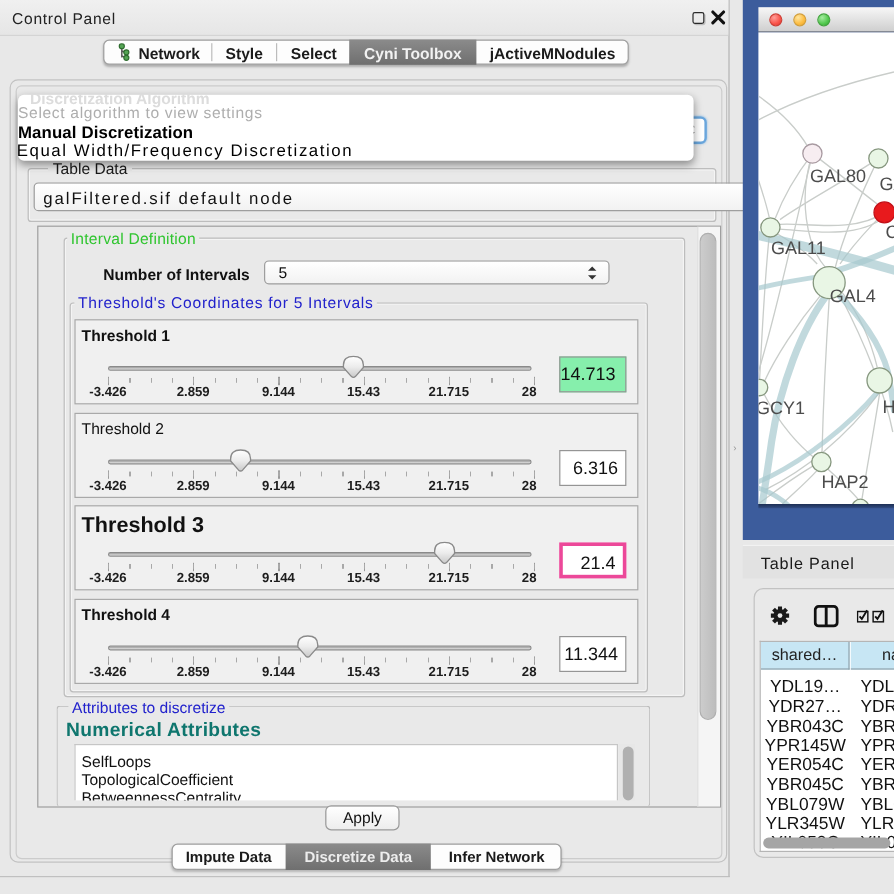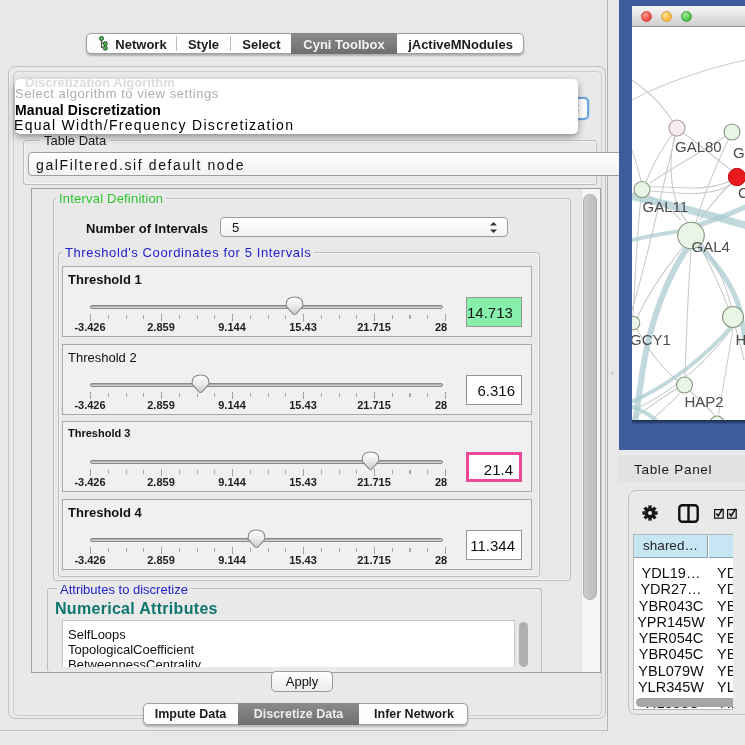--- a/index.html
+++ b/index.html
@@ -3,20 +3,27 @@
 <style>
 * { margin:0; padding:0; box-sizing:border-box; }
 html,body { width:745px; height:745px; overflow:hidden; font-family:"Liberation Sans", sans-serif; }
 body { background:#e8e8e8; position:relative; }
 .abs { position:absolute; }
 </style></head>
 <body>
 
 <div class="abs" style="left:0;top:0;width:608px;height:731px;background:#e8e8e8;border-right:1px solid #b2b2b2;border-bottom:1px solid #c0c0c0">
 
+  <div class="abs" style="left:0;top:0;width:100%;height:30px;background:linear-gradient(180deg,#f0f0f0,#e6e6e6);border-bottom:1px solid #d4d4d4">
+    <span class="abs" style="left:10px;top:8px;font-size:13px;letter-spacing:0.6px;color:#222">Control Panel</span>
+    <div class="abs" style="left:577px;top:10px;width:10px;height:10px;border:1.6px solid #2a2a2a;border-radius:2px;box-shadow:1px 1px 0 #bdbdbd"></div>
+    <svg class="abs" style="left:592px;top:8px" width="13" height="13" viewBox="0 0 13 13">
+        <path d="M2,2 L11,11 M11,2 L2,11" stroke="#111" stroke-width="2.6" stroke-linecap="round"></path>
+      </svg>
+  </div>
 
   <div class="abs" style="left:86px;top:33px;width:438px;height:21px;background:#fdfdfd;border:1px solid #9f9f9f;border-radius:5px;box-shadow:0 1.5px 2px rgba(0,0,0,0.25)"></div>
   <div class="abs" style="left:291px;top:33px;width:106px;height:21px;background:linear-gradient(180deg,#8b8b8b,#6f6f6f)"></div>
   <svg class="abs" style="left:96px;top:36px" width="14" height="15" viewBox="0 0 14 15">
     <path d="M5.5,2.5 L5.5,12 M5.5,6.5 L8.6,7.5 M5.5,10.5 L8.6,12" stroke="#555" stroke-width="1.2" fill="none"></path>
     <circle cx="5.5" cy="2.5" r="2.1" fill="#55a555" stroke="#2f6d2f" stroke-width="1"></circle>
     <circle cx="9.3" cy="7.6" r="2.1" fill="#55a555" stroke="#2f6d2f" stroke-width="1"></circle>
     <circle cx="9.3" cy="12.2" r="2.1" fill="#55a555" stroke="#2f6d2f" stroke-width="1"></circle>
   </svg>
   <span class="abs" style="left:106px;top:37px;width:70px;text-align:center;font-size:13px;font-weight:bold;color:#1b1b1b">Network</span>
@@ -95,21 +102,21 @@
         <linearGradient id="tg2000_374" x1="0" y1="0" x2="0" y2="1">
 <stop offset="0" stop-color="#ffffff"></stop>
           <stop offset="0.5" stop-color="#ececec"></stop>
           <stop offset="1" stop-color="#c9c9c9"></stop>
         </linearGradient>
       </defs>
 <path d="M1.2,8.2 Q1.2,1 9.5,1 Q17.8,1 17.8,8.2 L17.8,10.2 L11.3,17.6 Q9.5,19.4 7.7,17.6 L1.2,10.2 Z" fill="url(#tg2000_374)" stroke="#8a8a8a" stroke-width="1.1"></path>
 </svg>
 <div style="position:absolute;left:466px;top:375px;width:56px;height:30px;background:#fff;border:1px solid #959595;font-size:15px;color:#111;text-align:right;line-height:30px;padding-right:6px">6.316</div>
 <div style="position:absolute;left:62px;top:421px;width:470px;height:71px;background:#f0f0f0;border:1px solid #a9a9a9"></div>
-<div style="position:absolute;left:68px;top:427px;font-size:11px;font-weight:bold;color:#111">Threshold 3</div>
+<div style="position:absolute;left:68px;top:427px;font-size:18px;font-weight:bold;color:#111">Threshold 3</div>
 <div style="position:absolute;left:90px;top:460px;width:353px;height:4px;border:1px solid #8a8a8a;border-radius:3px;background:linear-gradient(180deg,#9a9a9a,#c6c6c6 55%,#e3e3e3)"></div>
 <div style="position:absolute;left:90px;top:469px;width:356px;height:7px;background:repeating-linear-gradient(90deg,#9a9a9a 0 1px,transparent 1px 71px)"></div>
 <div style="position:absolute;left:90px;top:470px;width:356px;height:4px;background:repeating-linear-gradient(90deg,#a8a8a8 0 1px,transparent 1px 17.75px)"></div>
 <span style="position:absolute;left:60px;top:476px;width:60px;text-align:center;font-size:11px;font-weight:bold;color:#1d1d1d">-3.426</span>
     <span style="position:absolute;left:131px;top:476px;width:60px;text-align:center;font-size:11px;font-weight:bold;color:#1d1d1d">2.859</span>
     <span style="position:absolute;left:202px;top:476px;width:60px;text-align:center;font-size:11px;font-weight:bold;color:#1d1d1d">9.144</span>
     <span style="position:absolute;left:273px;top:476px;width:60px;text-align:center;font-size:11px;font-weight:bold;color:#1d1d1d">15.43</span>
     <span style="position:absolute;left:344px;top:476px;width:60px;text-align:center;font-size:11px;font-weight:bold;color:#1d1d1d">21.715</span>
     <span style="position:absolute;left:411px;top:476px;width:60px;text-align:center;font-size:11px;font-weight:bold;color:#1d1d1d">28</span>
 <svg style="position:absolute;left:360.9px;top:451px" width="19" height="20" viewBox="0 0 19 20">
@@ -254,21 +261,21 @@
   <rect x="1.3" y="1.3" width="18.4" height="16.4" rx="3" fill="none" stroke="#111" stroke-width="2.4"></rect>
   <path d="M10.5,1.3 L10.5,17.7" stroke="#111" stroke-width="2.4"></path>
 </svg>
 <svg class="abs" style="left:714px;top:507px" width="25" height="13" viewBox="0 0 25 13">
   <rect x="0.6" y="2.6" width="8.6" height="8.6" fill="none" stroke="#111" stroke-width="1.2"></rect>
   <path d="M2.3,6.6 L4.2,8.8 L8.6,1.6" stroke="#111" stroke-width="1.6" fill="none"></path>
   <rect x="13.6" y="2.6" width="8.6" height="8.6" fill="none" stroke="#111" stroke-width="1.2"></rect>
   <path d="M15.3,6.6 L17.2,8.8 L21.6,1.6" stroke="#111" stroke-width="1.6" fill="none"></path>
 </svg>
 
-<div class="abs" style="left:633px;top:534px;width:100px;height:176px;background:#fff;border:1px solid #b5b5b5;border-right:none;overflow:hidden">
+<div class="abs" style="left:633px;top:534px;width:112px;height:176px;background:#fff;border:1px solid #b5b5b5;border-right:none;overflow:hidden">
   <div class="abs" style="left:0;top:0;width:74px;height:23px;background:#c7e6f4;border-right:1px solid #8fa3ad;border-bottom:1px solid #8fa3ad;text-align:center;font-size:13.5px;color:#222;line-height:22px">shared…</div>
   <div class="abs" style="left:75px;top:0;width:40px;height:23px;background:#c7e6f4;border-bottom:1px solid #8fa3ad;font-size:13.5px;color:#222;line-height:22px"><span style="padding-left:26px">na</span></div>
   <div class="abs" style="left:0;top:30px;width:74px;text-align:center;font-size:14.5px;color:#111;line-height:16.3px">YDL19…<br>YDR27…<br>YBR043C<br>YPR145W<br>YER054C<br>YBR045C<br>YBL079W<br>YLR345W<br>YIL053C</div>
   <div class="abs" style="left:83px;top:30px;font-size:14.5px;color:#111;line-height:16.3px">YDL1<br>YDR2<br>YBR0<br>YPR1<br>YER0<br>YBR0<br>YBL0<br>YLR3<br>YIL0</div>
   <div class="abs" style="left:2px;top:163px;width:106px;height:9px;background:#a5a5a5;border-radius:5px"></div>
 </div>
 
 <div class="abs" style="left:563px;top:97px;width:26px;height:23px;border:2.6px solid #6aa6dc;border-radius:5px;background:#fff;box-shadow:0 0 2px #8bbbe4">
  <svg class="abs" style="left:6px;top:2px" width="9" height="14" viewBox="0 0 9 14">
       <path d="M1,5 L4.5,1 L8,5 Z M1,9 L4.5,13 L8,9 Z" fill="#555"></path>

